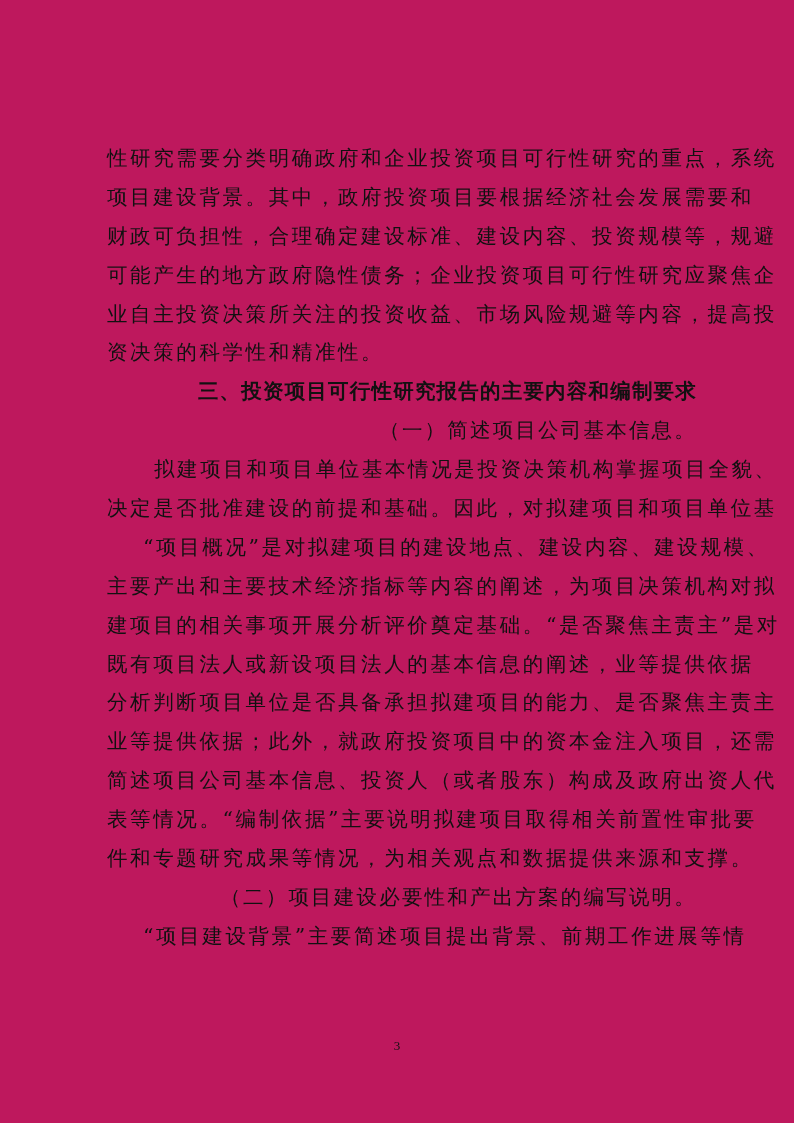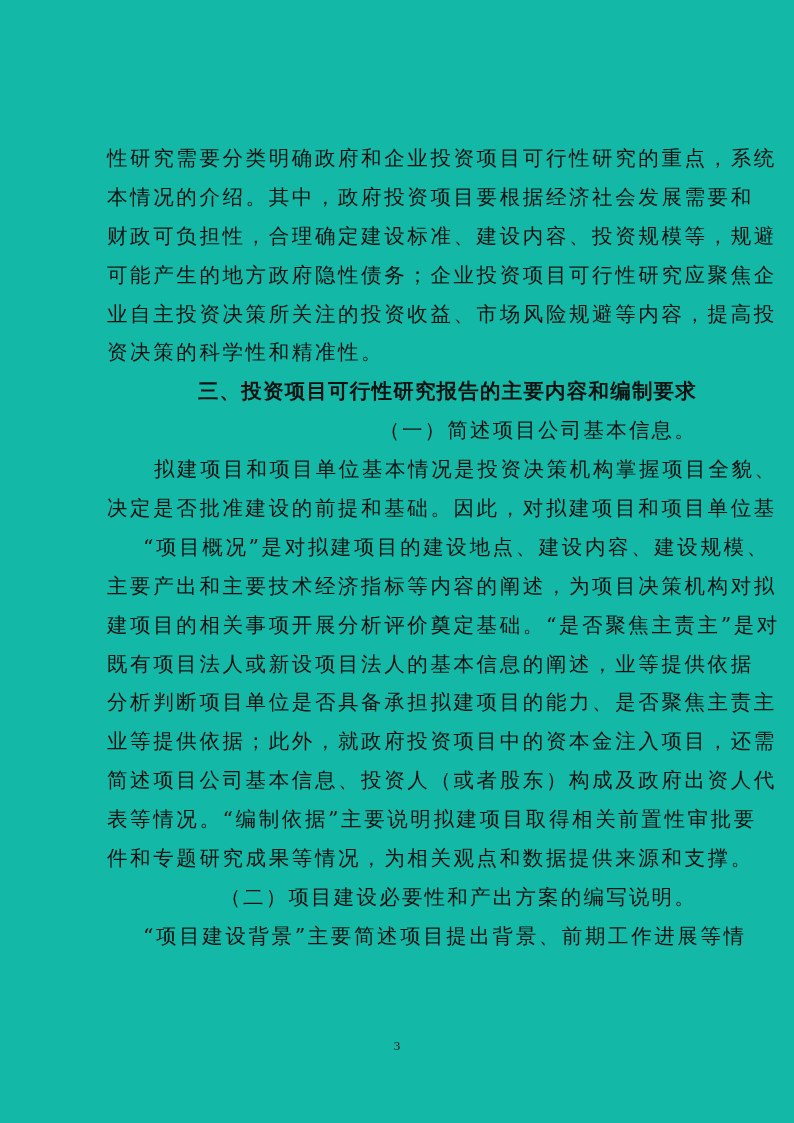--- a/index.html
+++ b/index.html
@@ -1,38 +1,38 @@
 <!DOCTYPE html>
 <html><head>
 <meta charset="utf-8">
 <style>
   html, body { margin: 0; padding: 0; background: #ffffff; }
   body { width: 794px; height: 1123px; position: relative; overflow: hidden; }
-  .page { position: absolute; left: 0; top: 0; width: 794px; height: 1123px; background: #14b8a6; }
+  .page { position: absolute; left: 0; top: 0; width: 794px; height: 1123px; background: #be185d; }
   .content {
     position: absolute; left: 107px; top: 139px; width: 590px;
     font-family: "DejaVu Serif", "Liberation Serif", serif;
     font-size: 20.5px; color: #111; letter-spacing: 2.6px;
   }
   .line { height: 38.9px; line-height: 38.9px; white-space: nowrap; overflow: visible; }
   .indent { padding-left: 47px; text-align: right; }
   .heading { font-family: "DejaVu Sans", "Liberation Sans", sans-serif; font-weight: bold; letter-spacing: 1.2px; }
   .sub { letter-spacing: 2.2px; }
   .pagenum {
     position: absolute; left: 0; width: 794px; top: 1038px; text-align: center;
     font-family: "Liberation Serif", serif; font-size: 13px; color: #111;
   }
 </style>
 </head>
 <body>
 
 <div class="page">
   <div class="content">
     <div class="line">性研究需要分类明确政府和企业投资项目可行性研究的重点，系统</div>
-    <div class="line">本情况的介绍。其中，政府投资项目要根据经济社会发展需要和</div>
+    <div class="line">项目建设背景。其中，政府投资项目要根据经济社会发展需要和</div>
     <div class="line">财政可负担性，合理确定建设标准、建设内容、投资规模等，规避</div>
     <div class="line">可能产生的地方政府隐性债务；企业投资项目可行性研究应聚焦企</div>
     <div class="line">业自主投资决策所关注的投资收益、市场风险规避等内容，提高投</div>
     <div class="line">资决策的科学性和精准性。</div>
     <div class="line indent heading">三、投资项目可行性研究报告的主要内容和编制要求</div>
     <div class="line indent sub">（一）简述项目公司基本信息。</div>
     <div class="line indent">拟建项目和项目单位基本情况是投资决策机构掌握项目全貌、</div>
     <div class="line">决定是否批准建设的前提和基础。因此，对拟建项目和项目单位基</div>
     <div class="line indent" style="padding-left:36px">“项目概况”是对拟建项目的建设地点、建设内容、建设规模、</div>
     <div class="line">主要产出和主要技术经济指标等内容的阐述，为项目决策机构对拟</div>

